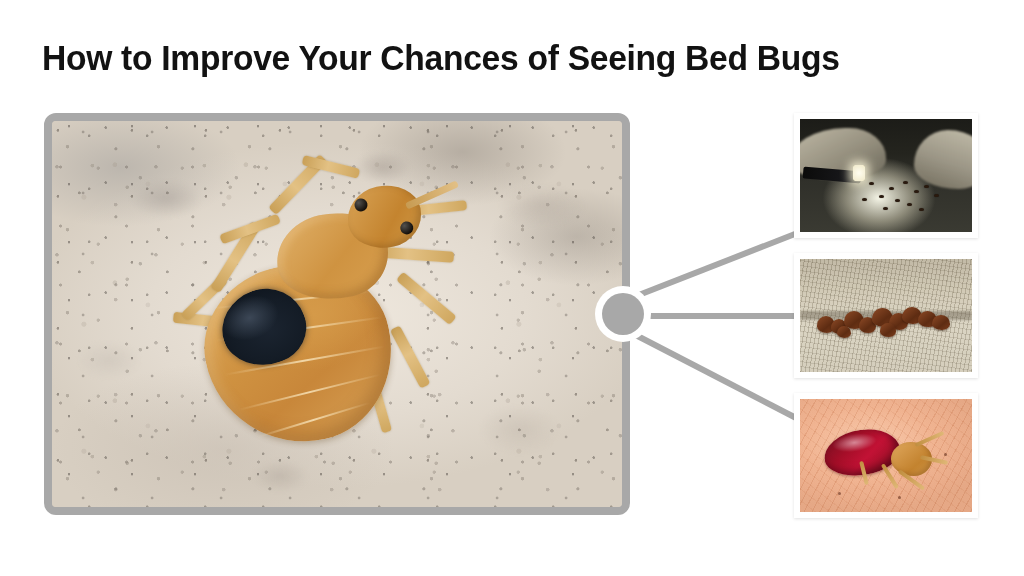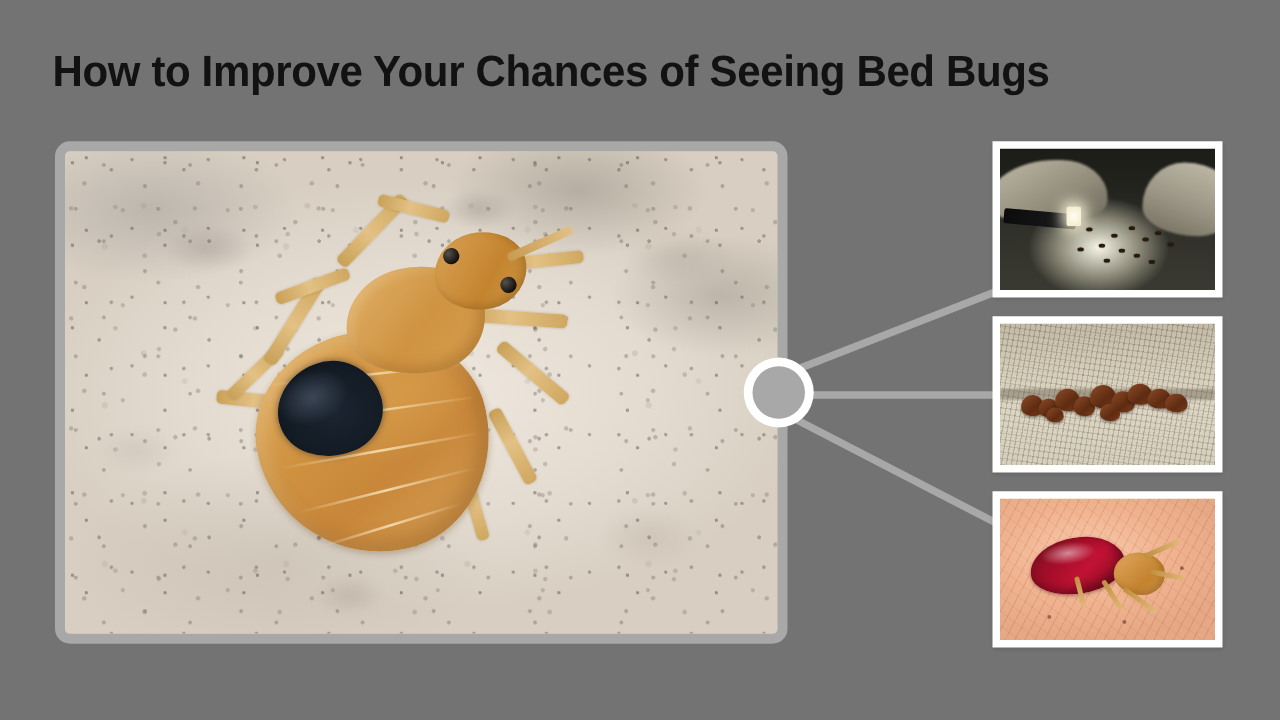--- a/index.html
+++ b/index.html
@@ -9,21 +9,21 @@
   }
   body {
     background: #dedede;
     font-family: "Liberation Sans", sans-serif;
     position: relative;
   }
   #canvas {
     position: relative;
     width: 1024px;
     height: 576px;
-    background: #737373;
+    background: #ffffff;
     overflow: hidden;
   }
 
   
   #page-title {
     position: absolute;
     left: 42px;
     top: 34px;
     width: 960px;
     font-size: 35px;

